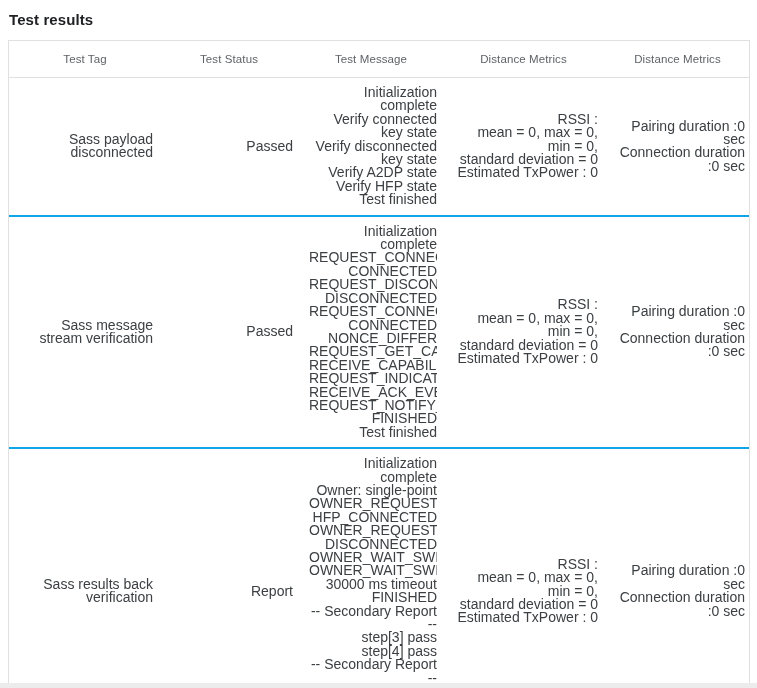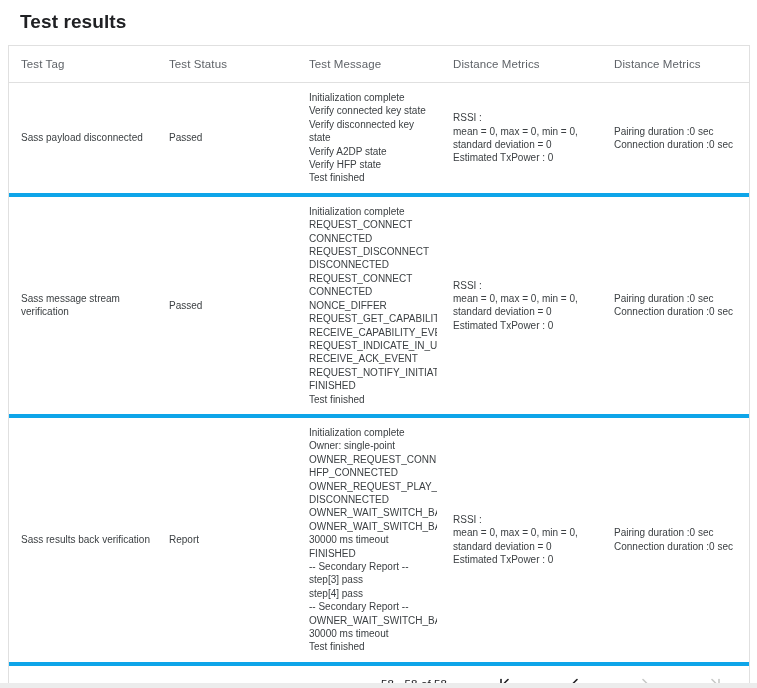--- a/index.html
+++ b/index.html
@@ -4,53 +4,54 @@
 <style>
   * { box-sizing: border-box; margin: 0; padding: 0; }
   html, body {
     width: 757px; height: 688px;
     background: #ffffff;
     font-family: "Liberation Sans", sans-serif;
     color: #3c4043;
     overflow: hidden;
   }
   .page-title {
-    font-size: 19px;
+    font-size: 15px;
     font-weight: 600;
     color: #202124;
-    padding: 11px 0 0 20px;
+    padding: 11px 0 0 9px;
     letter-spacing: 0.1px;
   }
   .table-card {
     margin: 12px 7px 0 8px;
     border: 1px solid #e0e0e0;
     background: #fff;
     width: 742px;
   }
   table.results {
     width: 100%;
     border-collapse: collapse;
     table-layout: fixed;
   }
   table.results th {
     font-size: 11.5px;
     font-weight: 400;
     color: #5f6368;
-    text-align: left;
+    text-align: center;
     padding: 12px 8px 12px 12px;
     border-bottom: 1px solid #e0e0e0;
     letter-spacing: 0.1px;
   }
   table.results td {
-    font-size: 10px;
+    font-size: 14px;
     color: #3c4043;
     vertical-align: middle;
     padding: 8px 4px 8px 12px;
-    border-bottom: 4px solid #0ea5e9;
+    border-bottom: 2px solid #0ea5e9;
     line-height: 13.4px;
+    text-align: right;
   }
   .lines {
     white-space: pre-wrap;
     overflow: hidden;
     line-height: 13.4px;
   }
   .paginator {
     display: flex;
     align-items: center;
     justify-content: flex-end;

